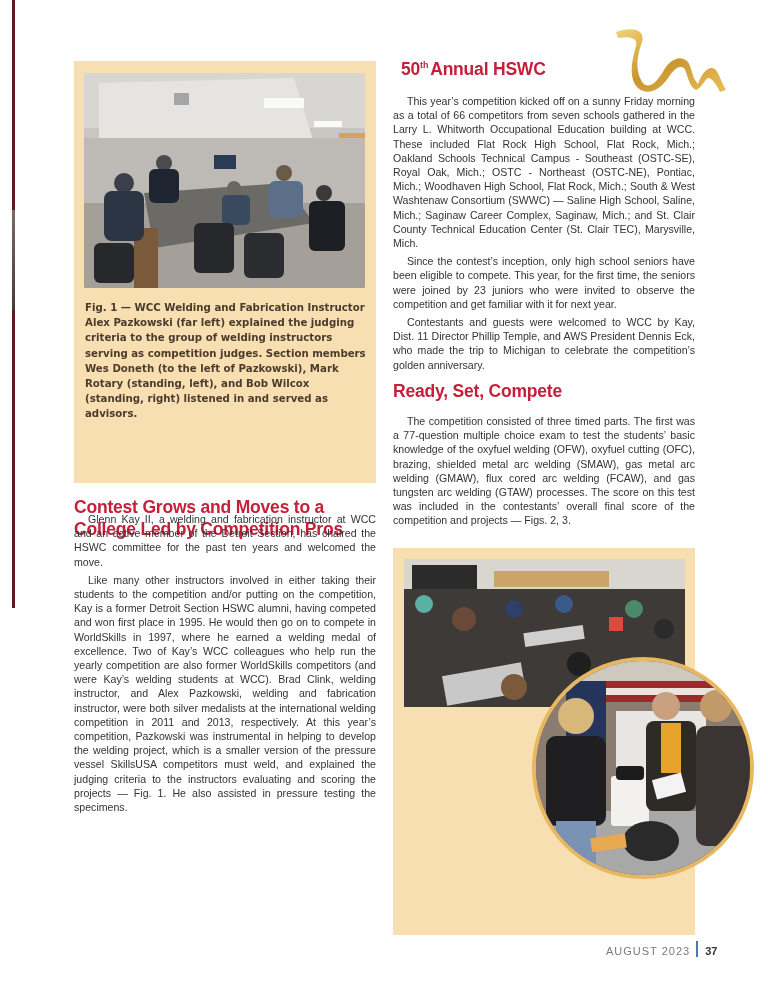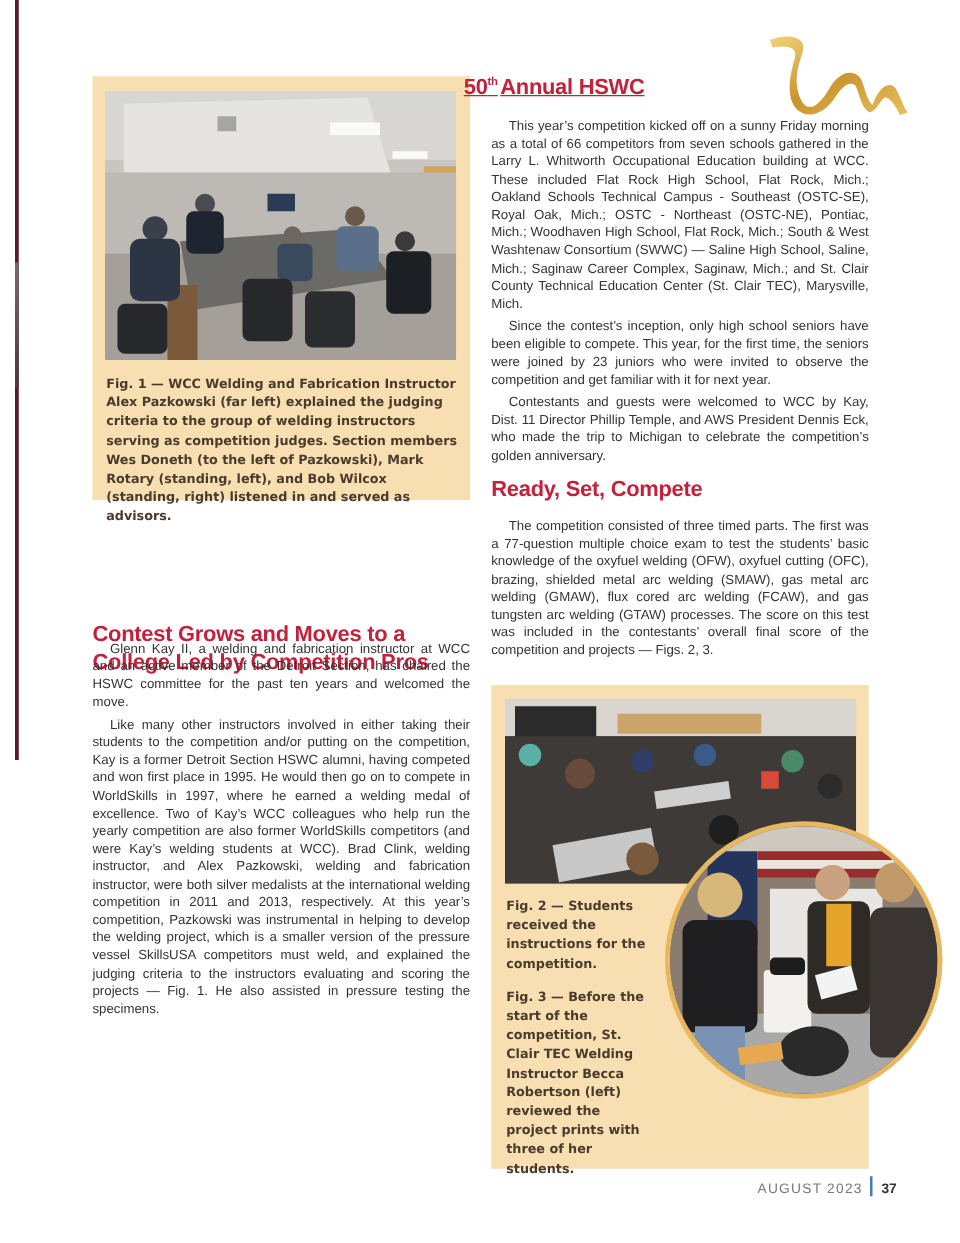--- a/index.html
+++ b/index.html
@@ -3,27 +3,27 @@
 <meta charset="utf-8">
 <style>
   * { box-sizing: border-box; margin: 0; padding: 0; }
   html, body { width: 768px; height: 994px; background: #ffffff; overflow: hidden; }
   body { position: relative; font-family: "Liberation Sans", sans-serif; color: #2b2b2b; }
 
   .spine { position: absolute; left: 12px; top: 0; width: 3px; height: 608px; background: #5c1a22; }
   .spine-photo { position: absolute; left: 12px; top: 210px; width: 3px; height: 100px; background: linear-gradient(#7a6a6a, #4a3a3a); }
 
   .caption-box { position: absolute; background: #f8dfb2; }
-  .fig1-box { left: 74px; top: 61px; width: 302px; height: 339px; }
+  .fig1-box { left: 74px; top: 61px; width: 302px; height: 422px; }
   .fig1-photo { position: absolute; left: 10px; top: 12px; width: 281px; height: 215px; overflow: hidden; border-radius: 1px; }
   .fig-caption { font-family: "DejaVu Sans", sans-serif; font-weight: bold; font-size: 10.2px; line-height: 15.2px; color: #4a3b2c; }
   .fig1-caption { position: absolute; left: 11px; top: 239px; width: 282px; }
 
   h2.section { font-family: "Liberation Sans", sans-serif; font-weight: bold; color: #c4203a; letter-spacing: -0.2px; }
-  .h-hswc { position: absolute; left: 371px; top: 59px; font-size: 17.5px; text-decoration: underline; }
+  .h-hswc { position: absolute; left: 401px; top: 59px; font-size: 17.5px; }
   .h-hswc sup { font-size: 9px; vertical-align: 7px; margin-right: 2px; }
   .h-ready { position: absolute; left: 393px; top: 381px; font-size: 17.5px; text-align: center; }
   .h-contest { position: absolute; left: 74px; top: 456px; width: 300px; font-size: 17.5px; line-height: 22px; margin-top: 40px; }
 
   .body-text { font-family: "Liberation Sans", sans-serif; font-size: 10.6px; line-height: 14.2px; color: #333; text-align: justify; }
   .body-text p { text-indent: 14px; margin-bottom: 4px; }
   .col-right-1 { position: absolute; left: 393px; top: 94px; width: 302px; }
   .col-right-2 { position: absolute; left: 393px; top: 414px; width: 302px; }
   .col-left { position: absolute; left: 74px; top: 512px; width: 302px; }
 
@@ -122,24 +122,20 @@
       <circle cx="20" cy="45" r="9" fill="#5ab0a5"></circle>
       <circle cx="60" cy="60" r="12" fill="#6a4a3a"></circle>
       <circle cx="110" cy="50" r="9" fill="#2e3f6a"></circle>
       <circle cx="160" cy="45" r="9" fill="#3a5a8a"></circle>
       <circle cx="230" cy="50" r="9" fill="#4a8a6a"></circle>
       <circle cx="260" cy="70" r="10" fill="#2b2b2b"></circle>
       <circle cx="175" cy="105" r="12" fill="#1f1f1f"></circle>
       <circle cx="110" cy="128" r="13" fill="#7a5a3a"></circle>
     </svg>
   </div>
-  <div class="fig-caption fig23-caption">
-    <p>Fig. 2 — Students received the instructions for the competition.</p>
-    <p>Fig. 3 — Before the start of the competition, St. Clair TEC Welding Instructor Becca Robertson (left) reviewed the project prints with three of her students.</p>
-  </div>
 </div>
 
 <div class="fig3-circle">
   <svg width="214" height="214" viewBox="0 0 214 214">
     <rect width="214" height="214" fill="#8a7c6e"></rect>
     <rect x="0" y="0" width="214" height="30" fill="#cfc8bf"></rect>
     <rect x="30" y="20" width="40" height="75" fill="#24345a"></rect>
     <rect x="70" y="20" width="130" height="7" fill="#9a2b2b"></rect>
     <rect x="70" y="34" width="130" height="7" fill="#9a2b2b"></rect>
     <rect x="70" y="27" width="130" height="7" fill="#eae4dc"></rect>

